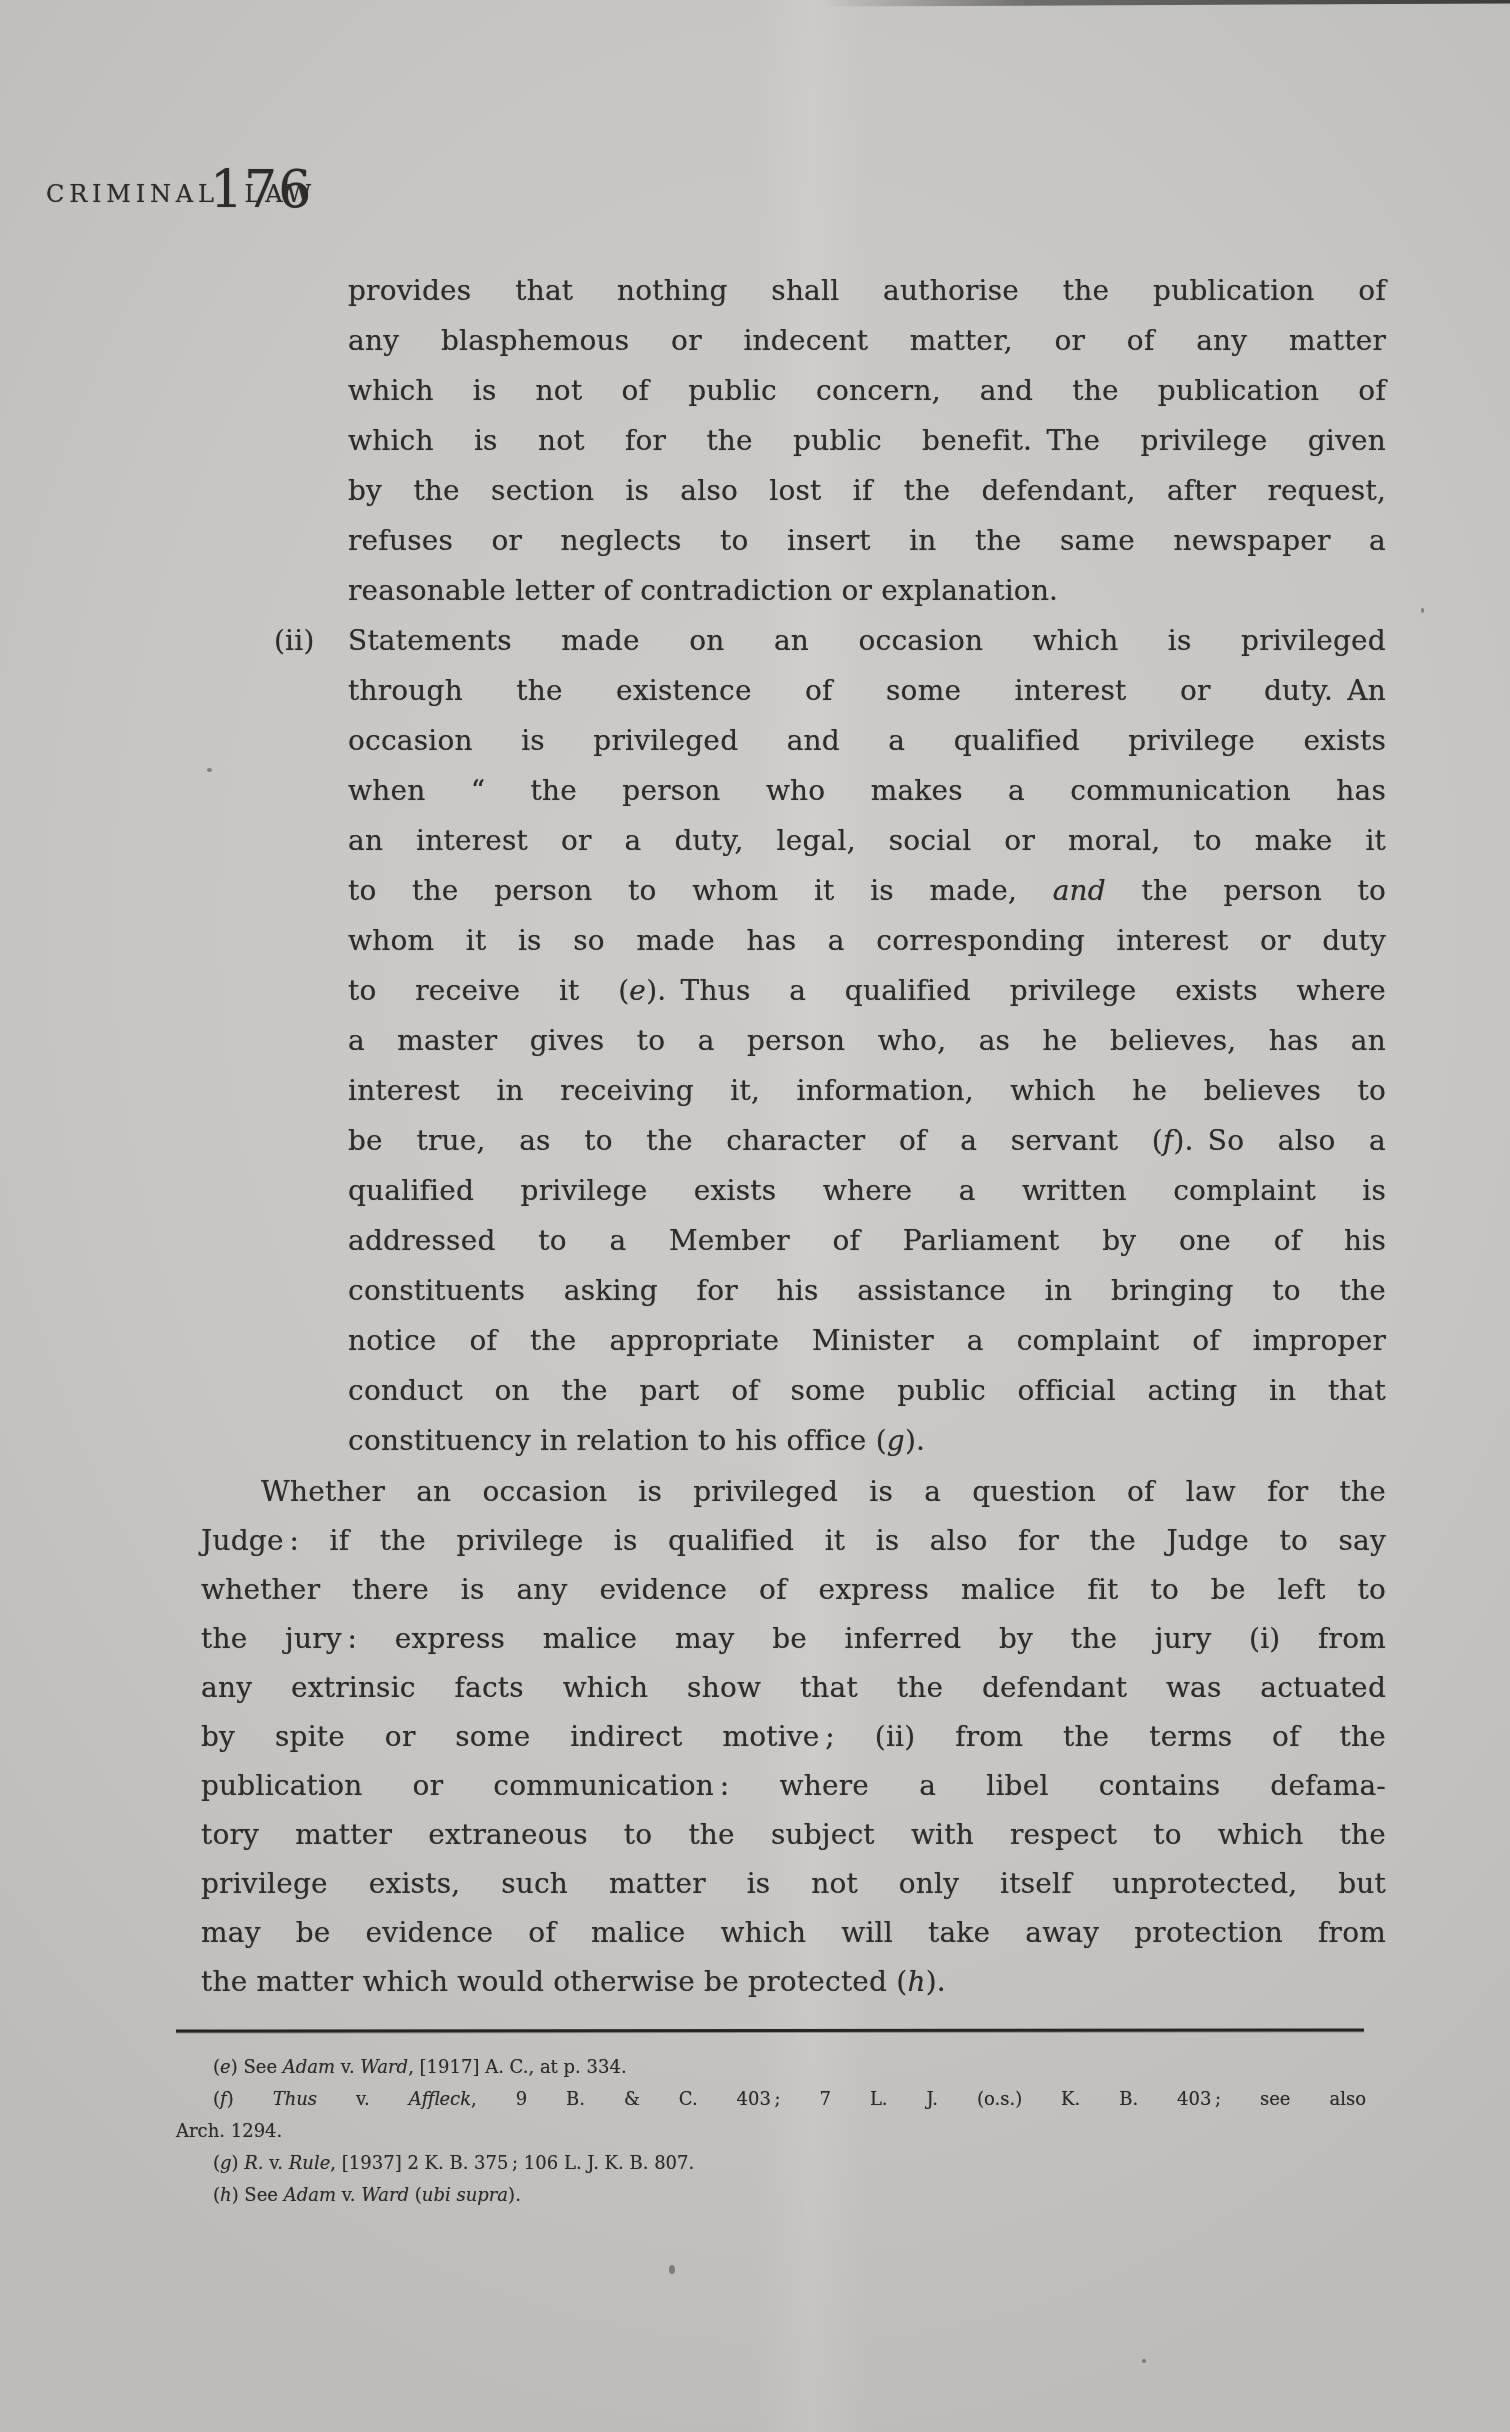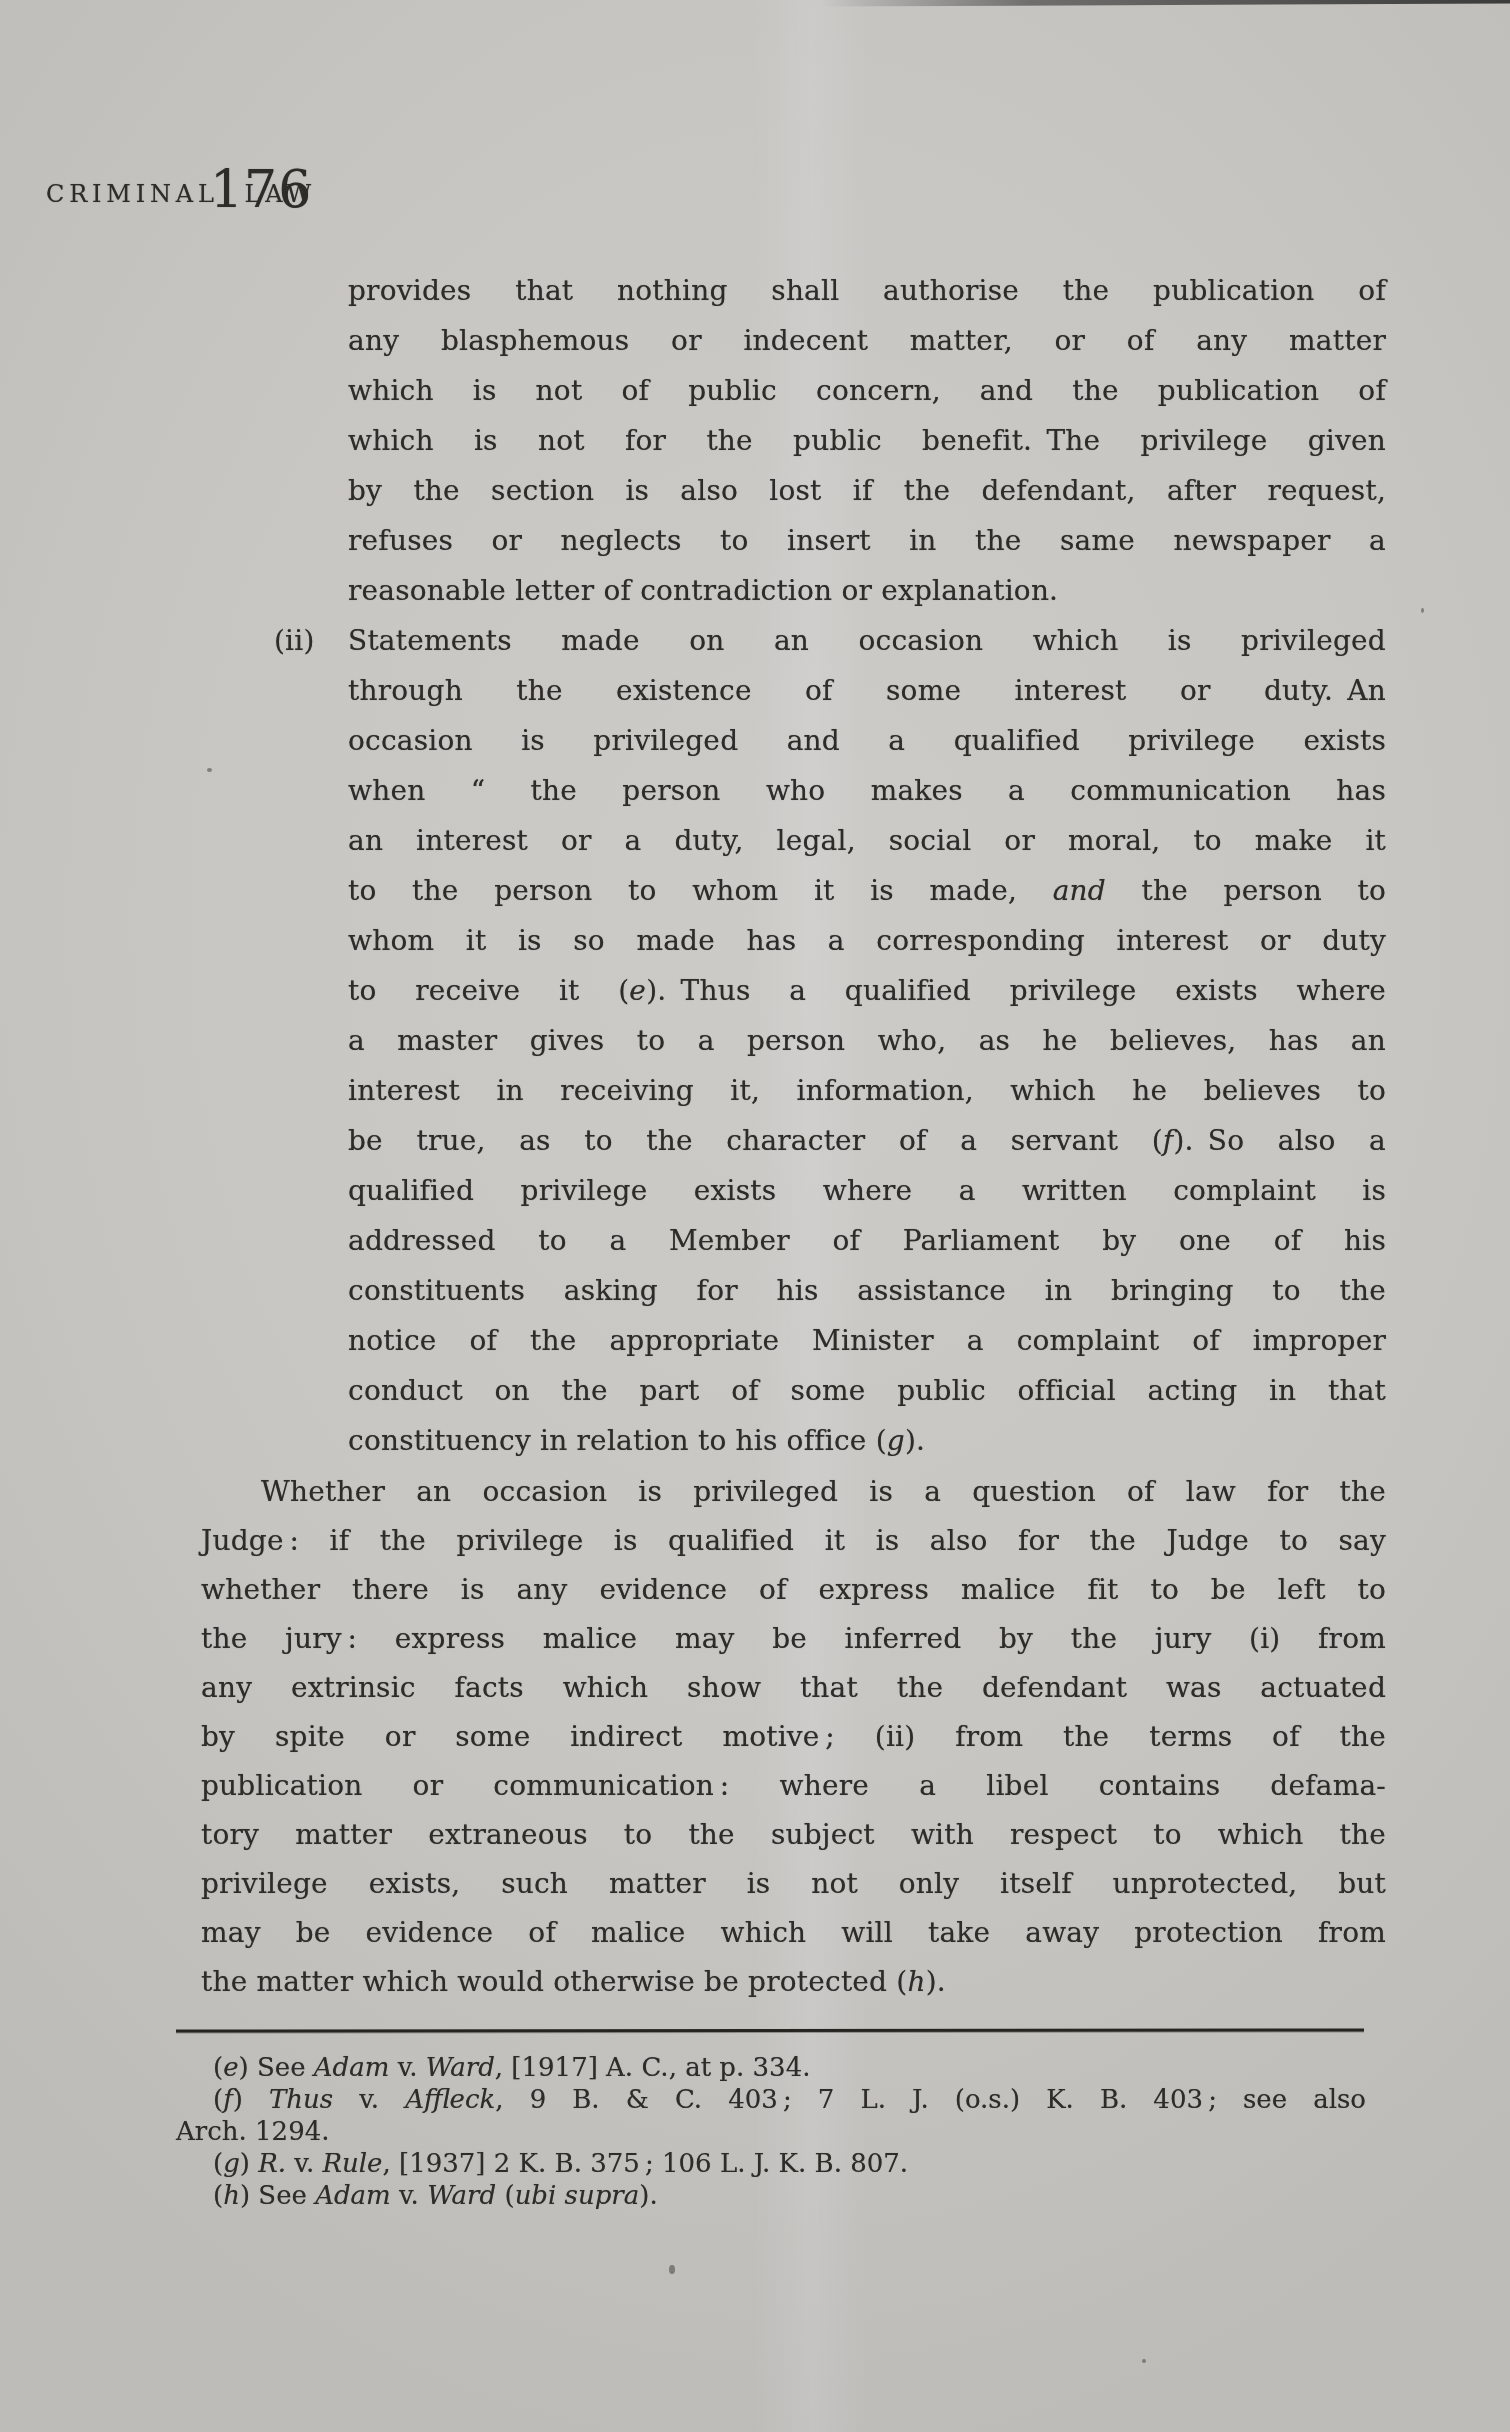--- a/index.html
+++ b/index.html
@@ -77,21 +77,21 @@
   .flush-block .line:first-child{padding-left:60px;}
 
   .footnote-rule{
     position:absolute;left:176px;top:2029px;width:1188px;height:2.9px;
     background:#262421;
     box-shadow:0 1px 0 rgba(38,36,33,0.35);
     transform:rotate(-0.05deg);
   }
   .footnotes{
     position:absolute;left:176px;top:2051px;width:1190px;
-    font-size:26px;
+    font-size:18px;
     text-shadow:0 0 0.7px rgba(46,44,41,0.5);
   }
   .footnotes .line{line-height:32px;}
   .fn .line:first-child{padding-left:37px;}
   i{font-style:italic;margin-top:24px;}
 </style>
 </head>
 <body>
 
 <div class="page">

